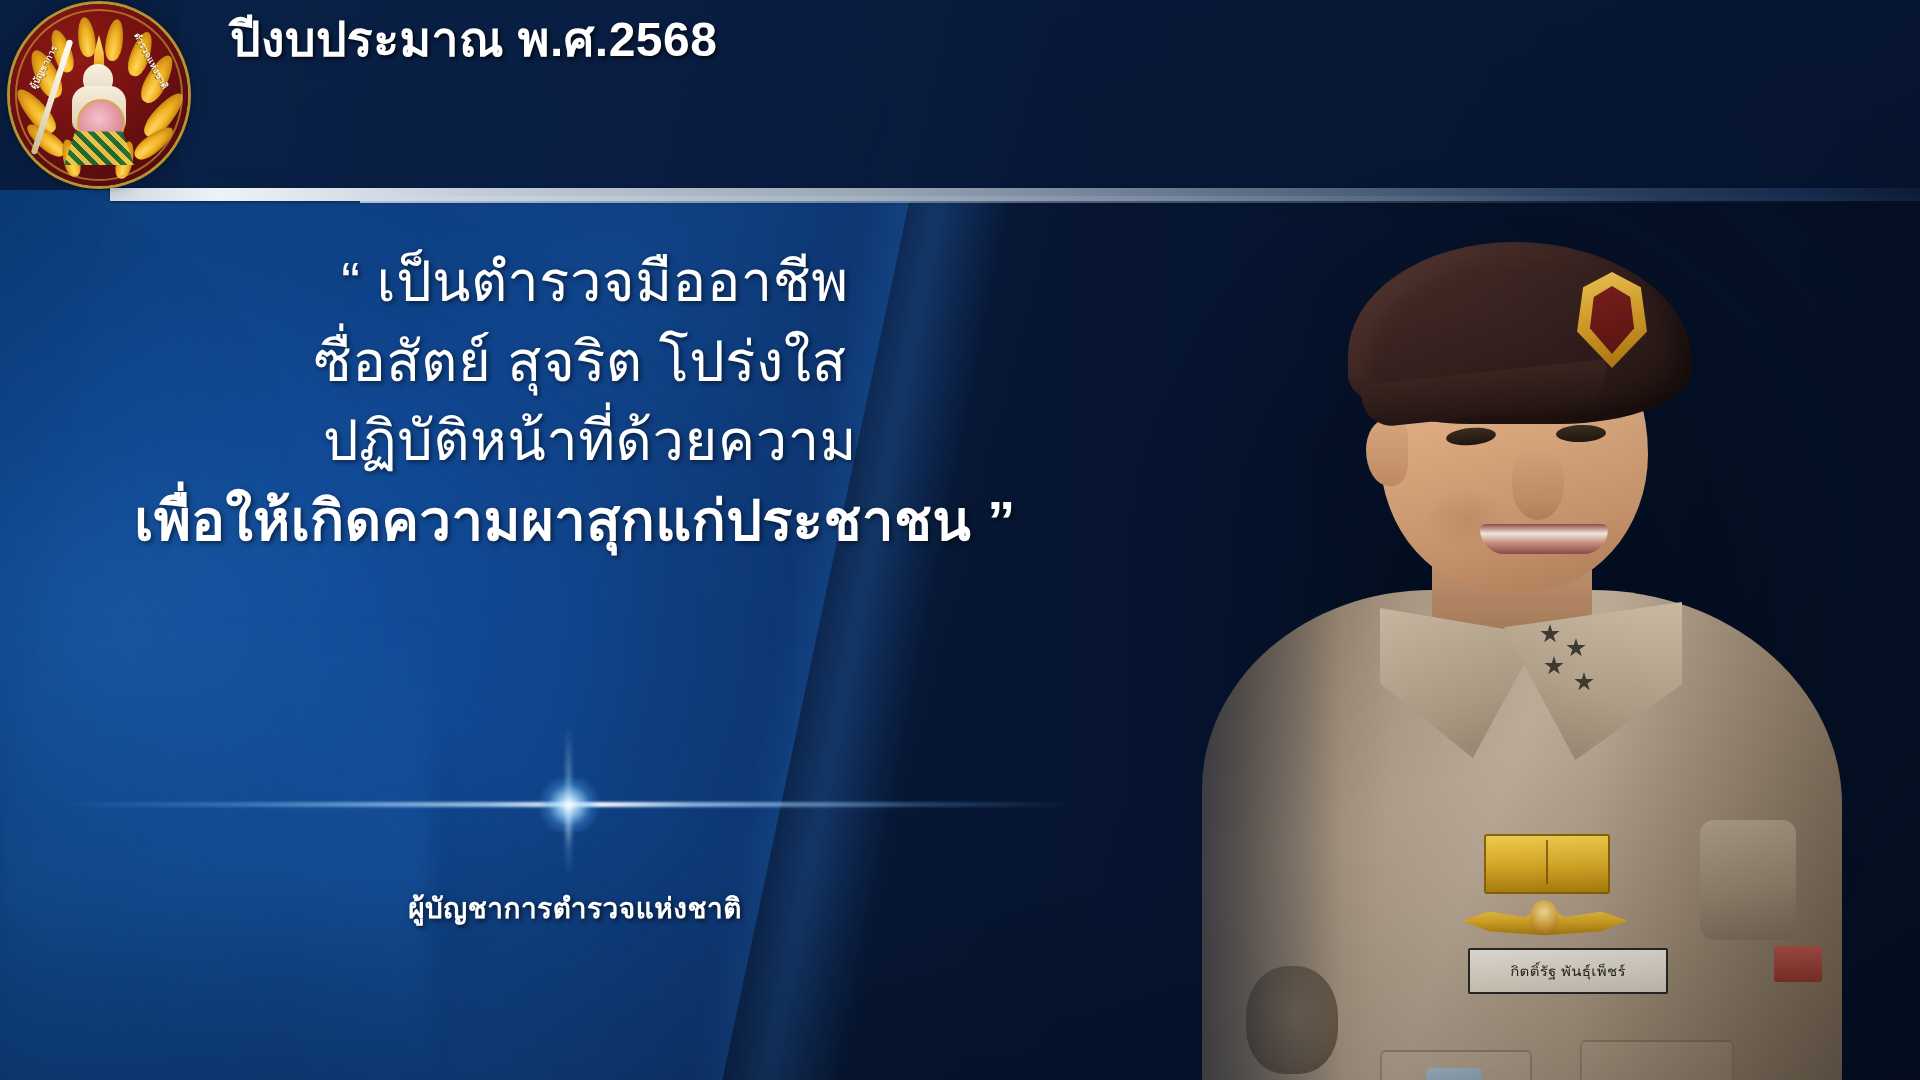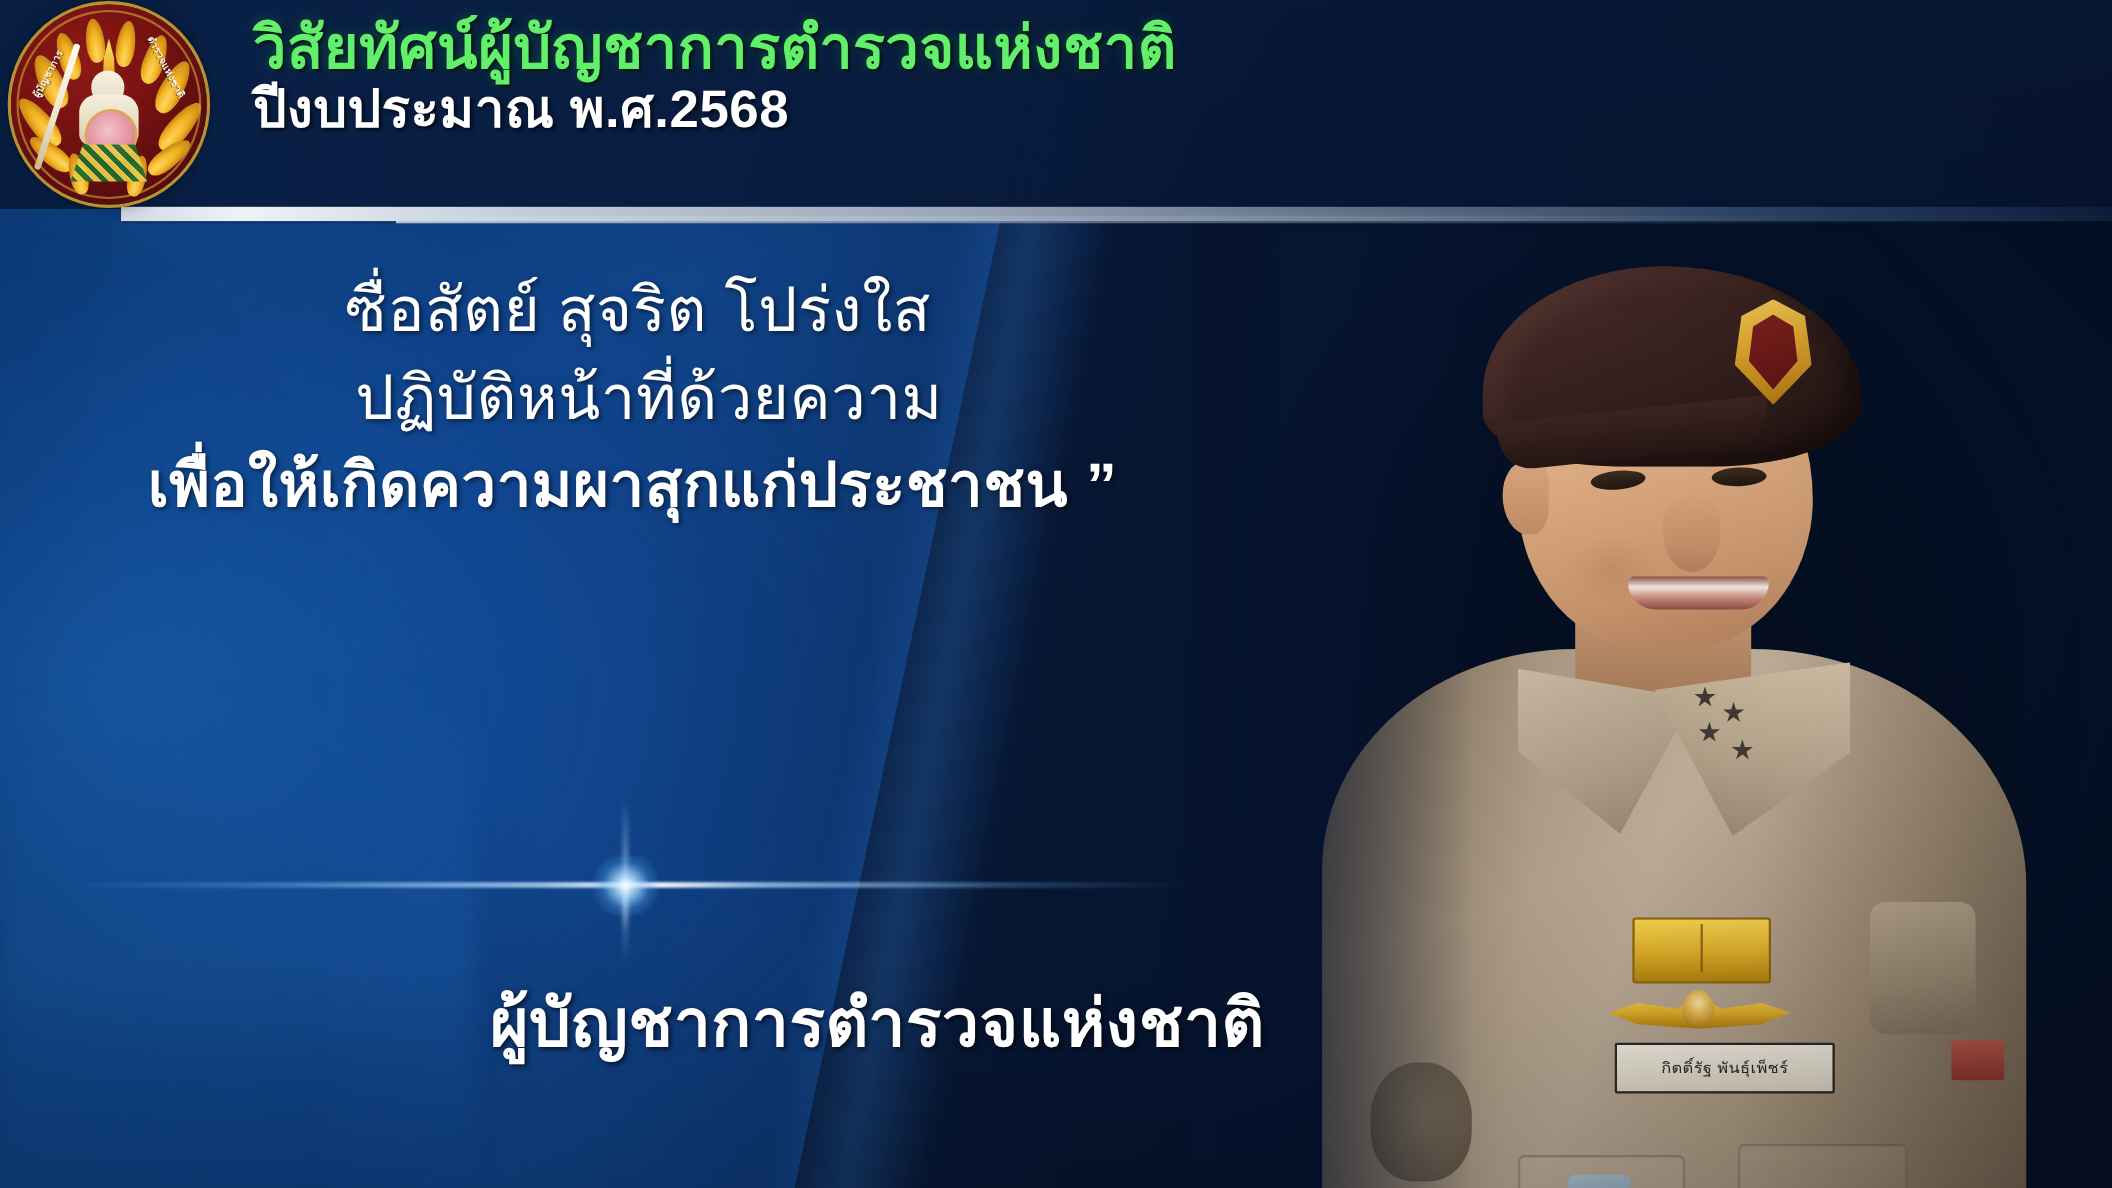--- a/index.html
+++ b/index.html
@@ -311,27 +311,26 @@
     color: #4ce86a;
     font-size: 46px;
     font-weight: bold;
     letter-spacing: 0.5px;
     line-height: 1.35;
     text-shadow: 2px 2px 5px rgba(0,0,0,0.7), 0 0 10px rgba(40,200,70,0.22);
     white-space: nowrap;
   }
   .sig-title {
     color: #ffffff;
-    font-size: 60px;
+    font-size: 28px;
     font-weight: bold;
     letter-spacing: 0.5px;
     line-height: 1.35;
     text-shadow: 2px 2px 5px rgba(0,0,0,0.7);
     white-space: nowrap;
-    text-align: right;
   }
 
   
   .portrait {
     position: absolute;
     left: 1080px; top: 120px;
     width: 840px; height: 960px;
   }
   .p-shadow {
     position: absolute;
@@ -665,25 +664,25 @@
       <div class="deity-skirt"></div>
       <div class="emblem-ring"></div>
       <div class="emblem-text">
         <span class="et-left">ผู้บัญชาการ</span>
         <span class="et-right">ตำรวจแห่งชาติ</span>
       </div>
     </div>
   </div>
 
   <div class="header-text">
-    <div class="h-line1">วิสัยทัศน์ผู้บัญชาการตำรวจแห่งชาติ</div>
     <div class="h-line2">ปีงบประมาณ พ.ศ.2568</div>
   </div>
 
   <div class="quote-block">
+    <div class="q-line q1">“  เป็นตำรวจมืออาชีพ</div>
     <div class="q-line q3">ซื่อสัตย์ สุจริต โปร่งใส</div>
     <div class="q-line q2">ปฏิบัติหน้าที่ด้วยความ</div>
     <div class="q-line q4">เพื่อให้เกิดความผาสุกแก่ประชาชน ”</div>
   </div>
 
   <div class="flare">
     <div class="flare-streak"></div>
     <div class="flare-vert"></div>
     <div class="flare-core"></div>
   </div>

